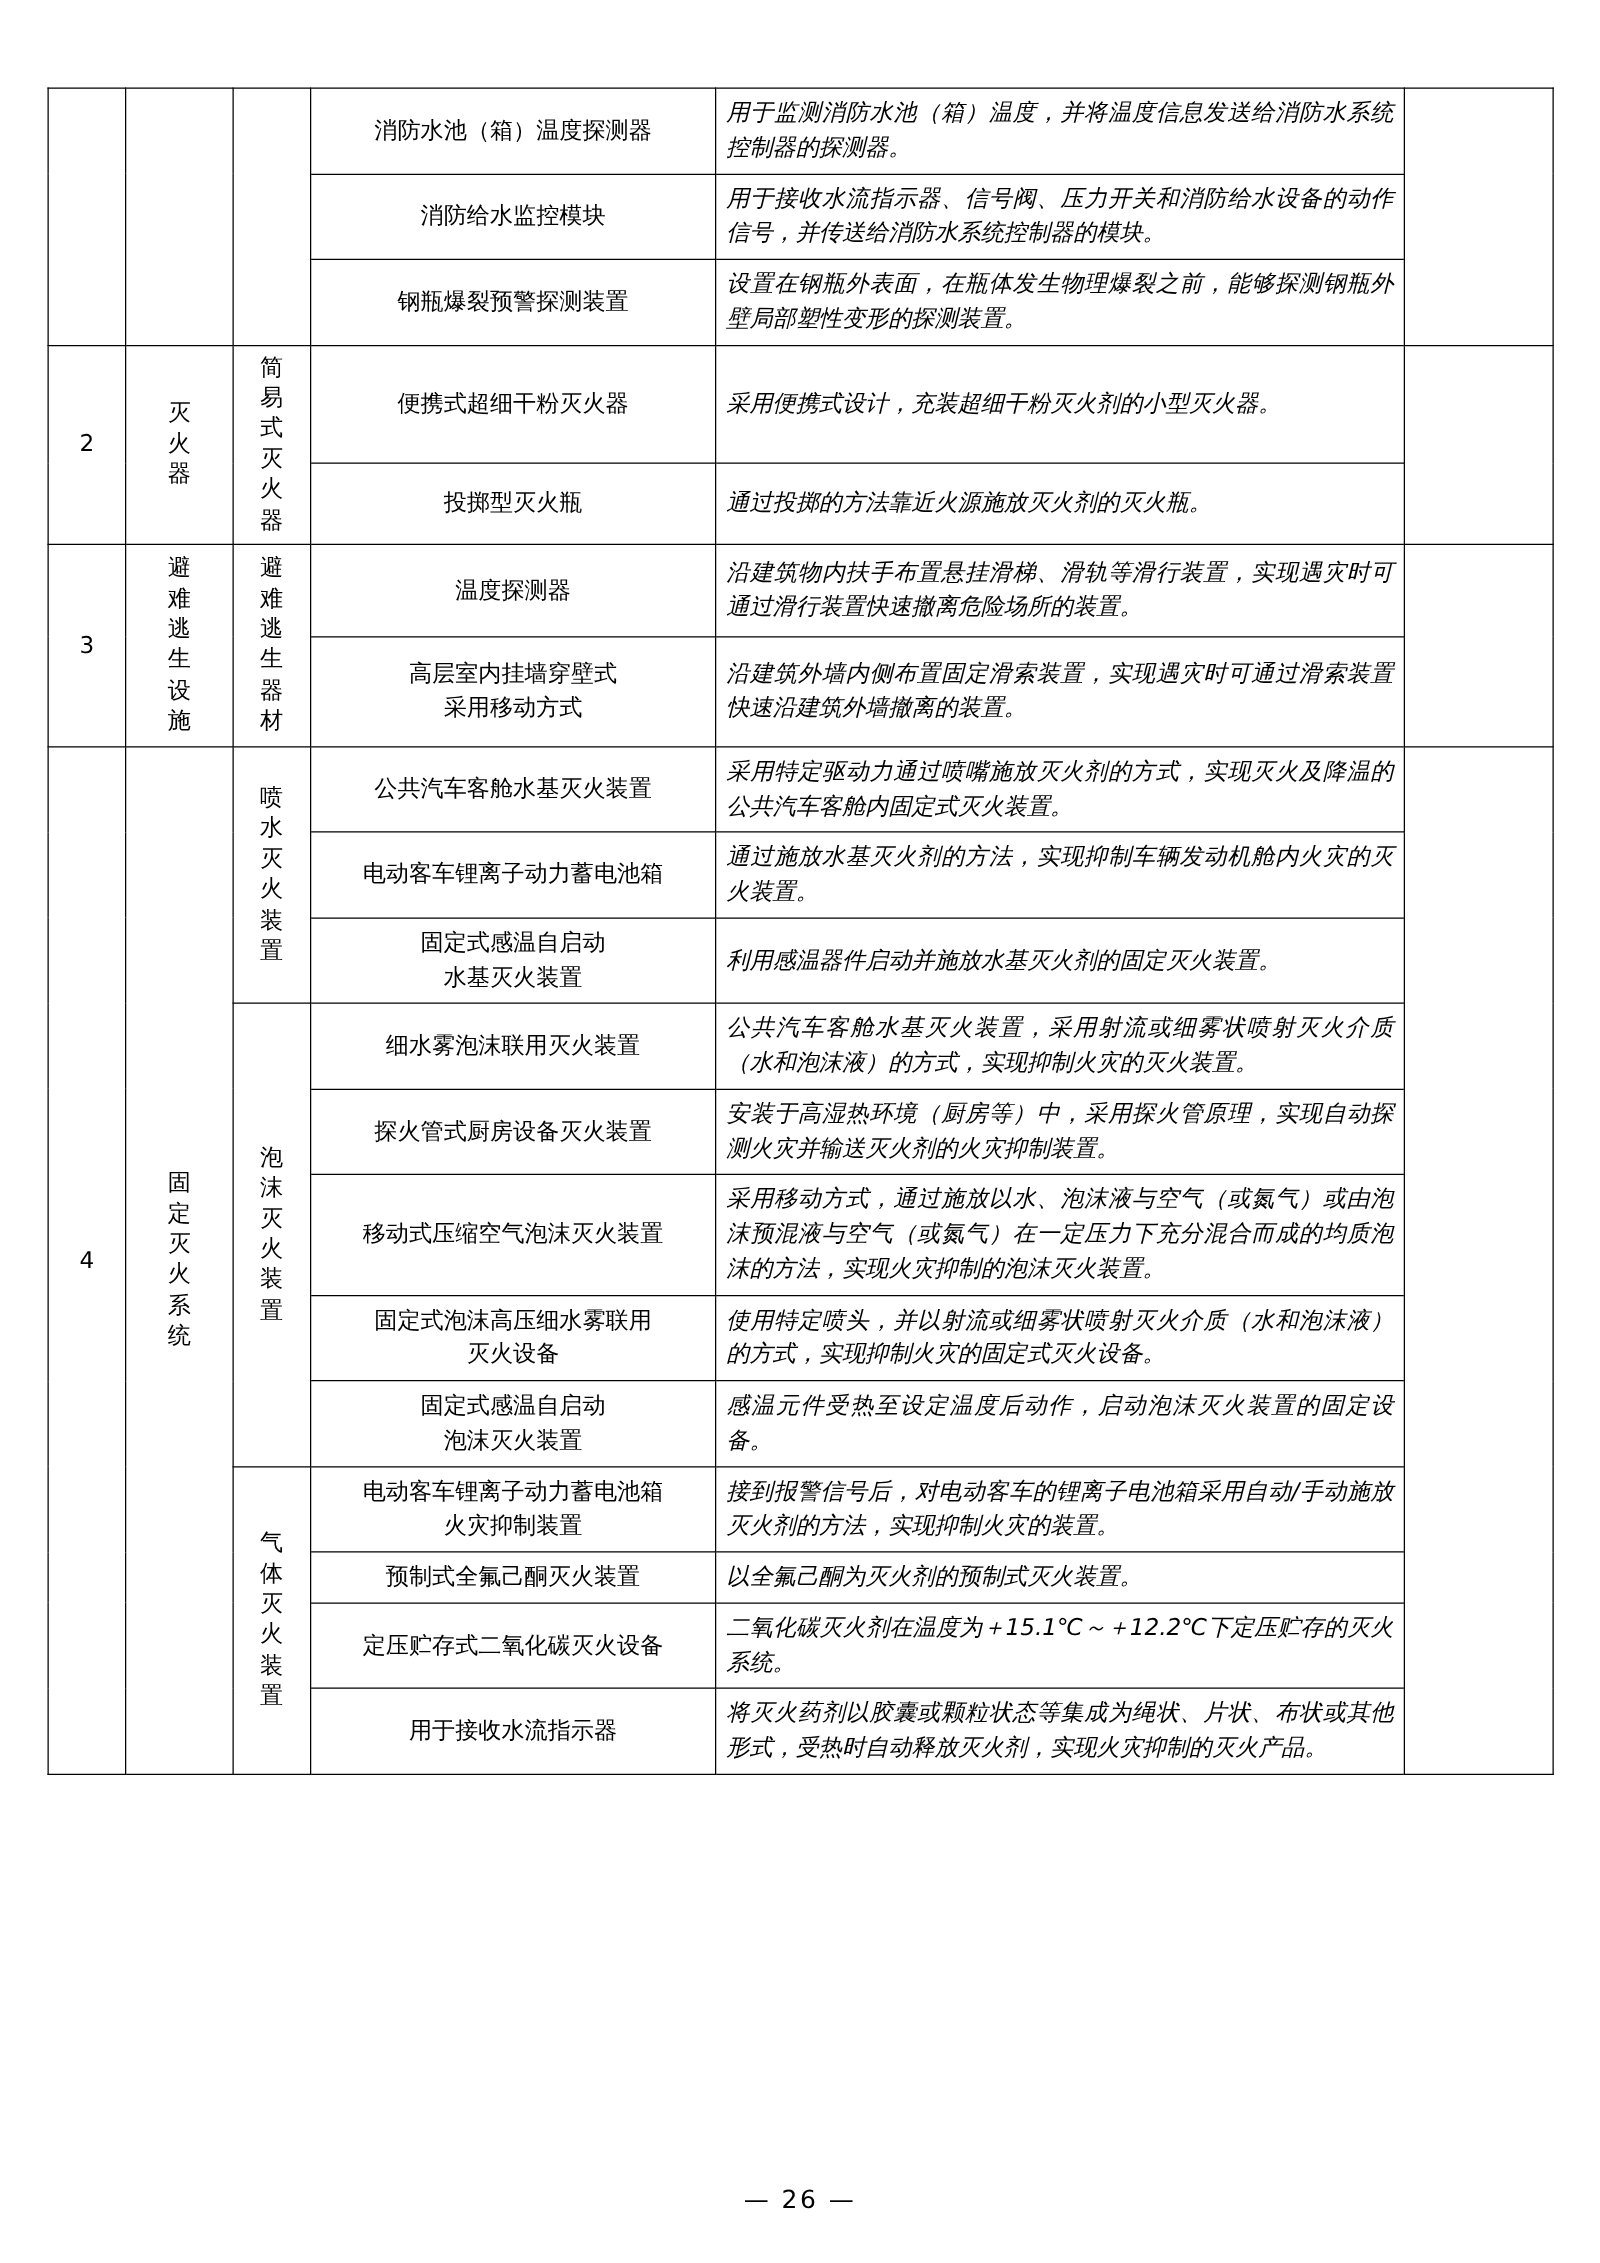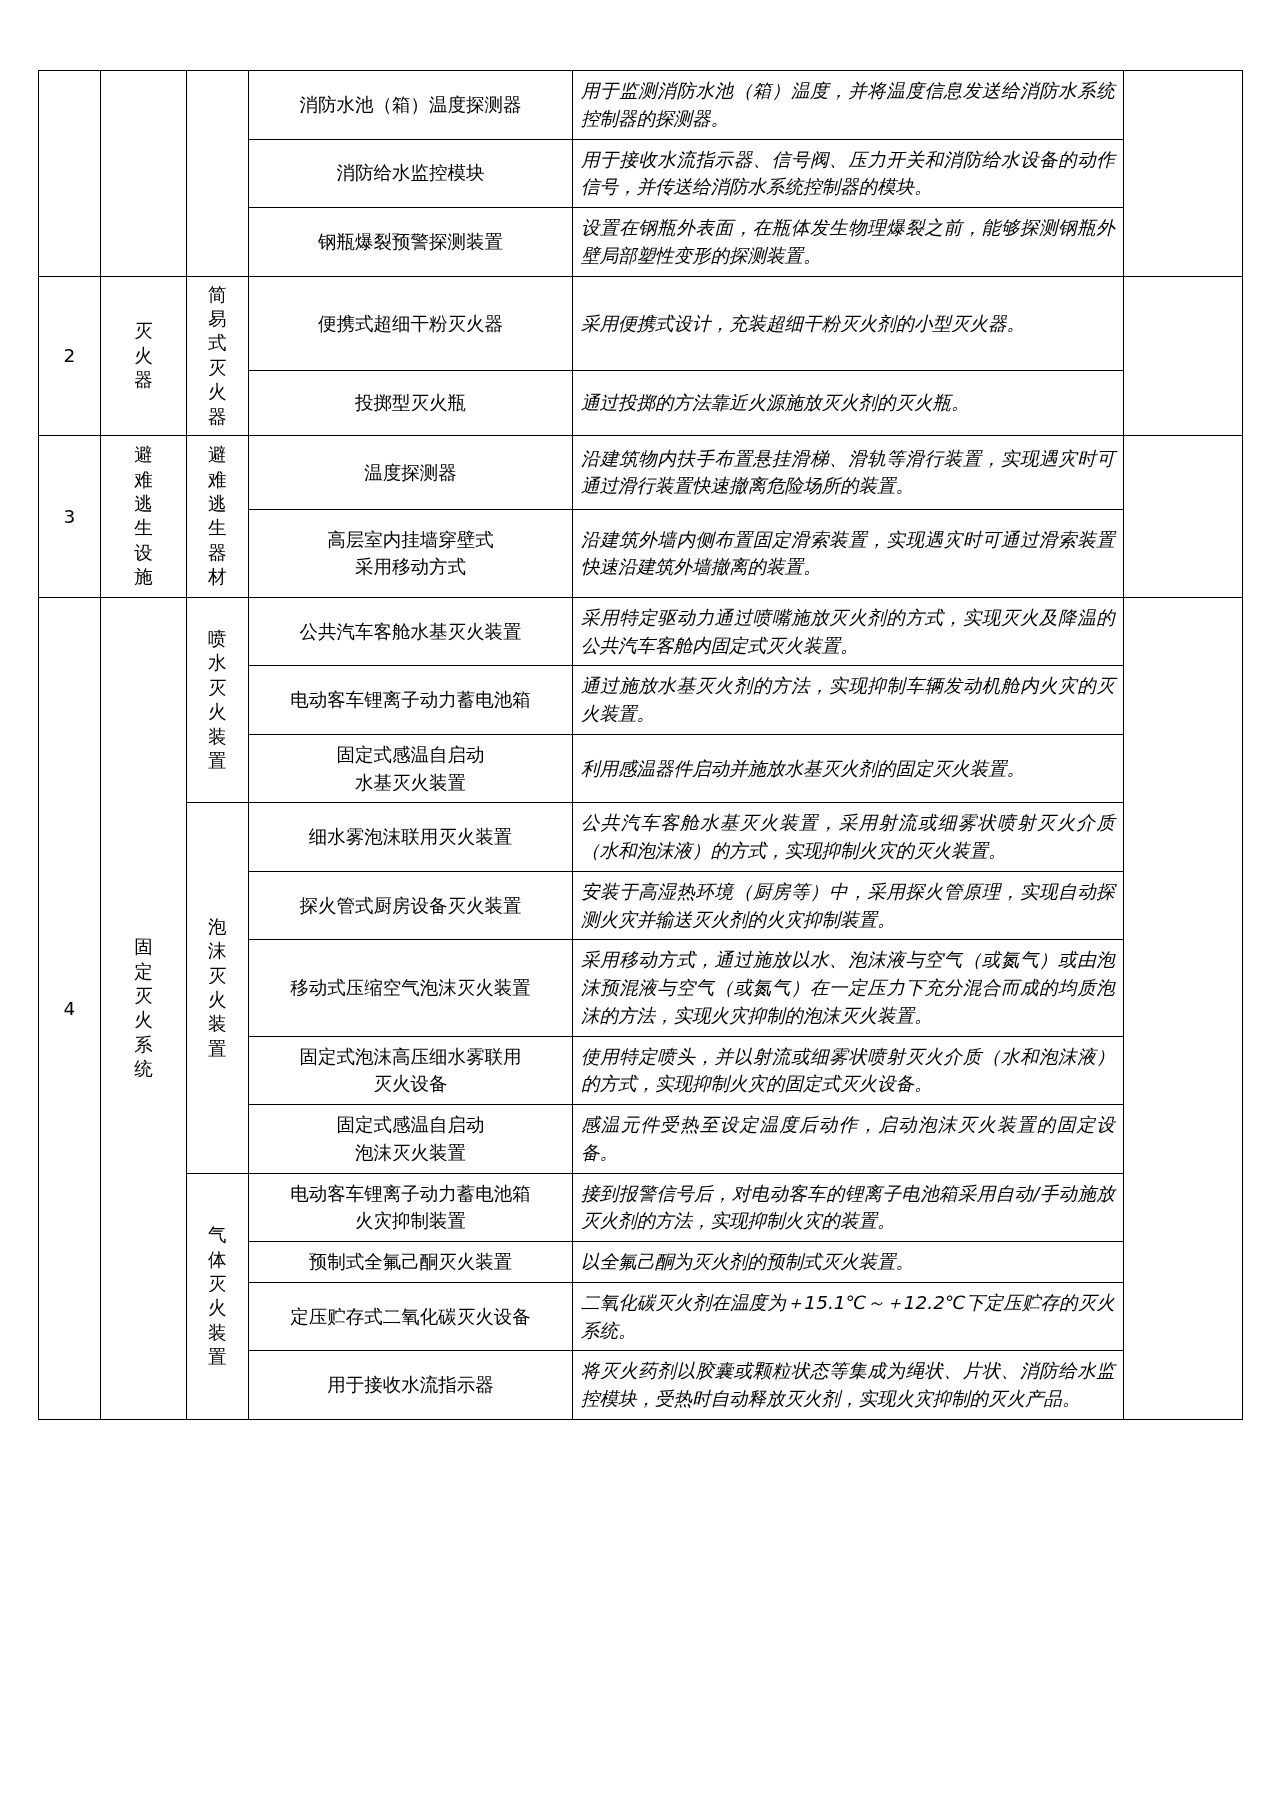--- a/index.html
+++ b/index.html
@@ -255,19 +255,20 @@
         <td class="desc">以全氟己酮为灭火剂的预制式灭火装置。</td>
       </tr>
 
       <tr>
         <td class="name">定压贮存式二氧化碳灭火设备</td>
         <td class="desc">二氧化碳灭火剂在温度为＋15.1℃～＋12.2℃下定压贮存的灭火系统。</td>
       </tr>
 
       <tr>
         <td class="name">用于接收水流指示器</td>
-        <td class="desc">将灭火药剂以胶囊或颗粒状态等集成为绳状、片状、消防给水监控模块，受热时自动释放灭火剂，实现火灾抑制的灭火产品。</td>
+        <td class="desc">将灭火药剂以胶囊或颗粒状态等集成为绳状、片状、布状或其他形式，受热时自动释放灭火剂，实现火灾抑制的灭火产品。</td>
       </tr>
 
     </tbody>
   </table>
 
+  <div class="page-number">— 26 —</div>
 </div>
 
 </body></html>

